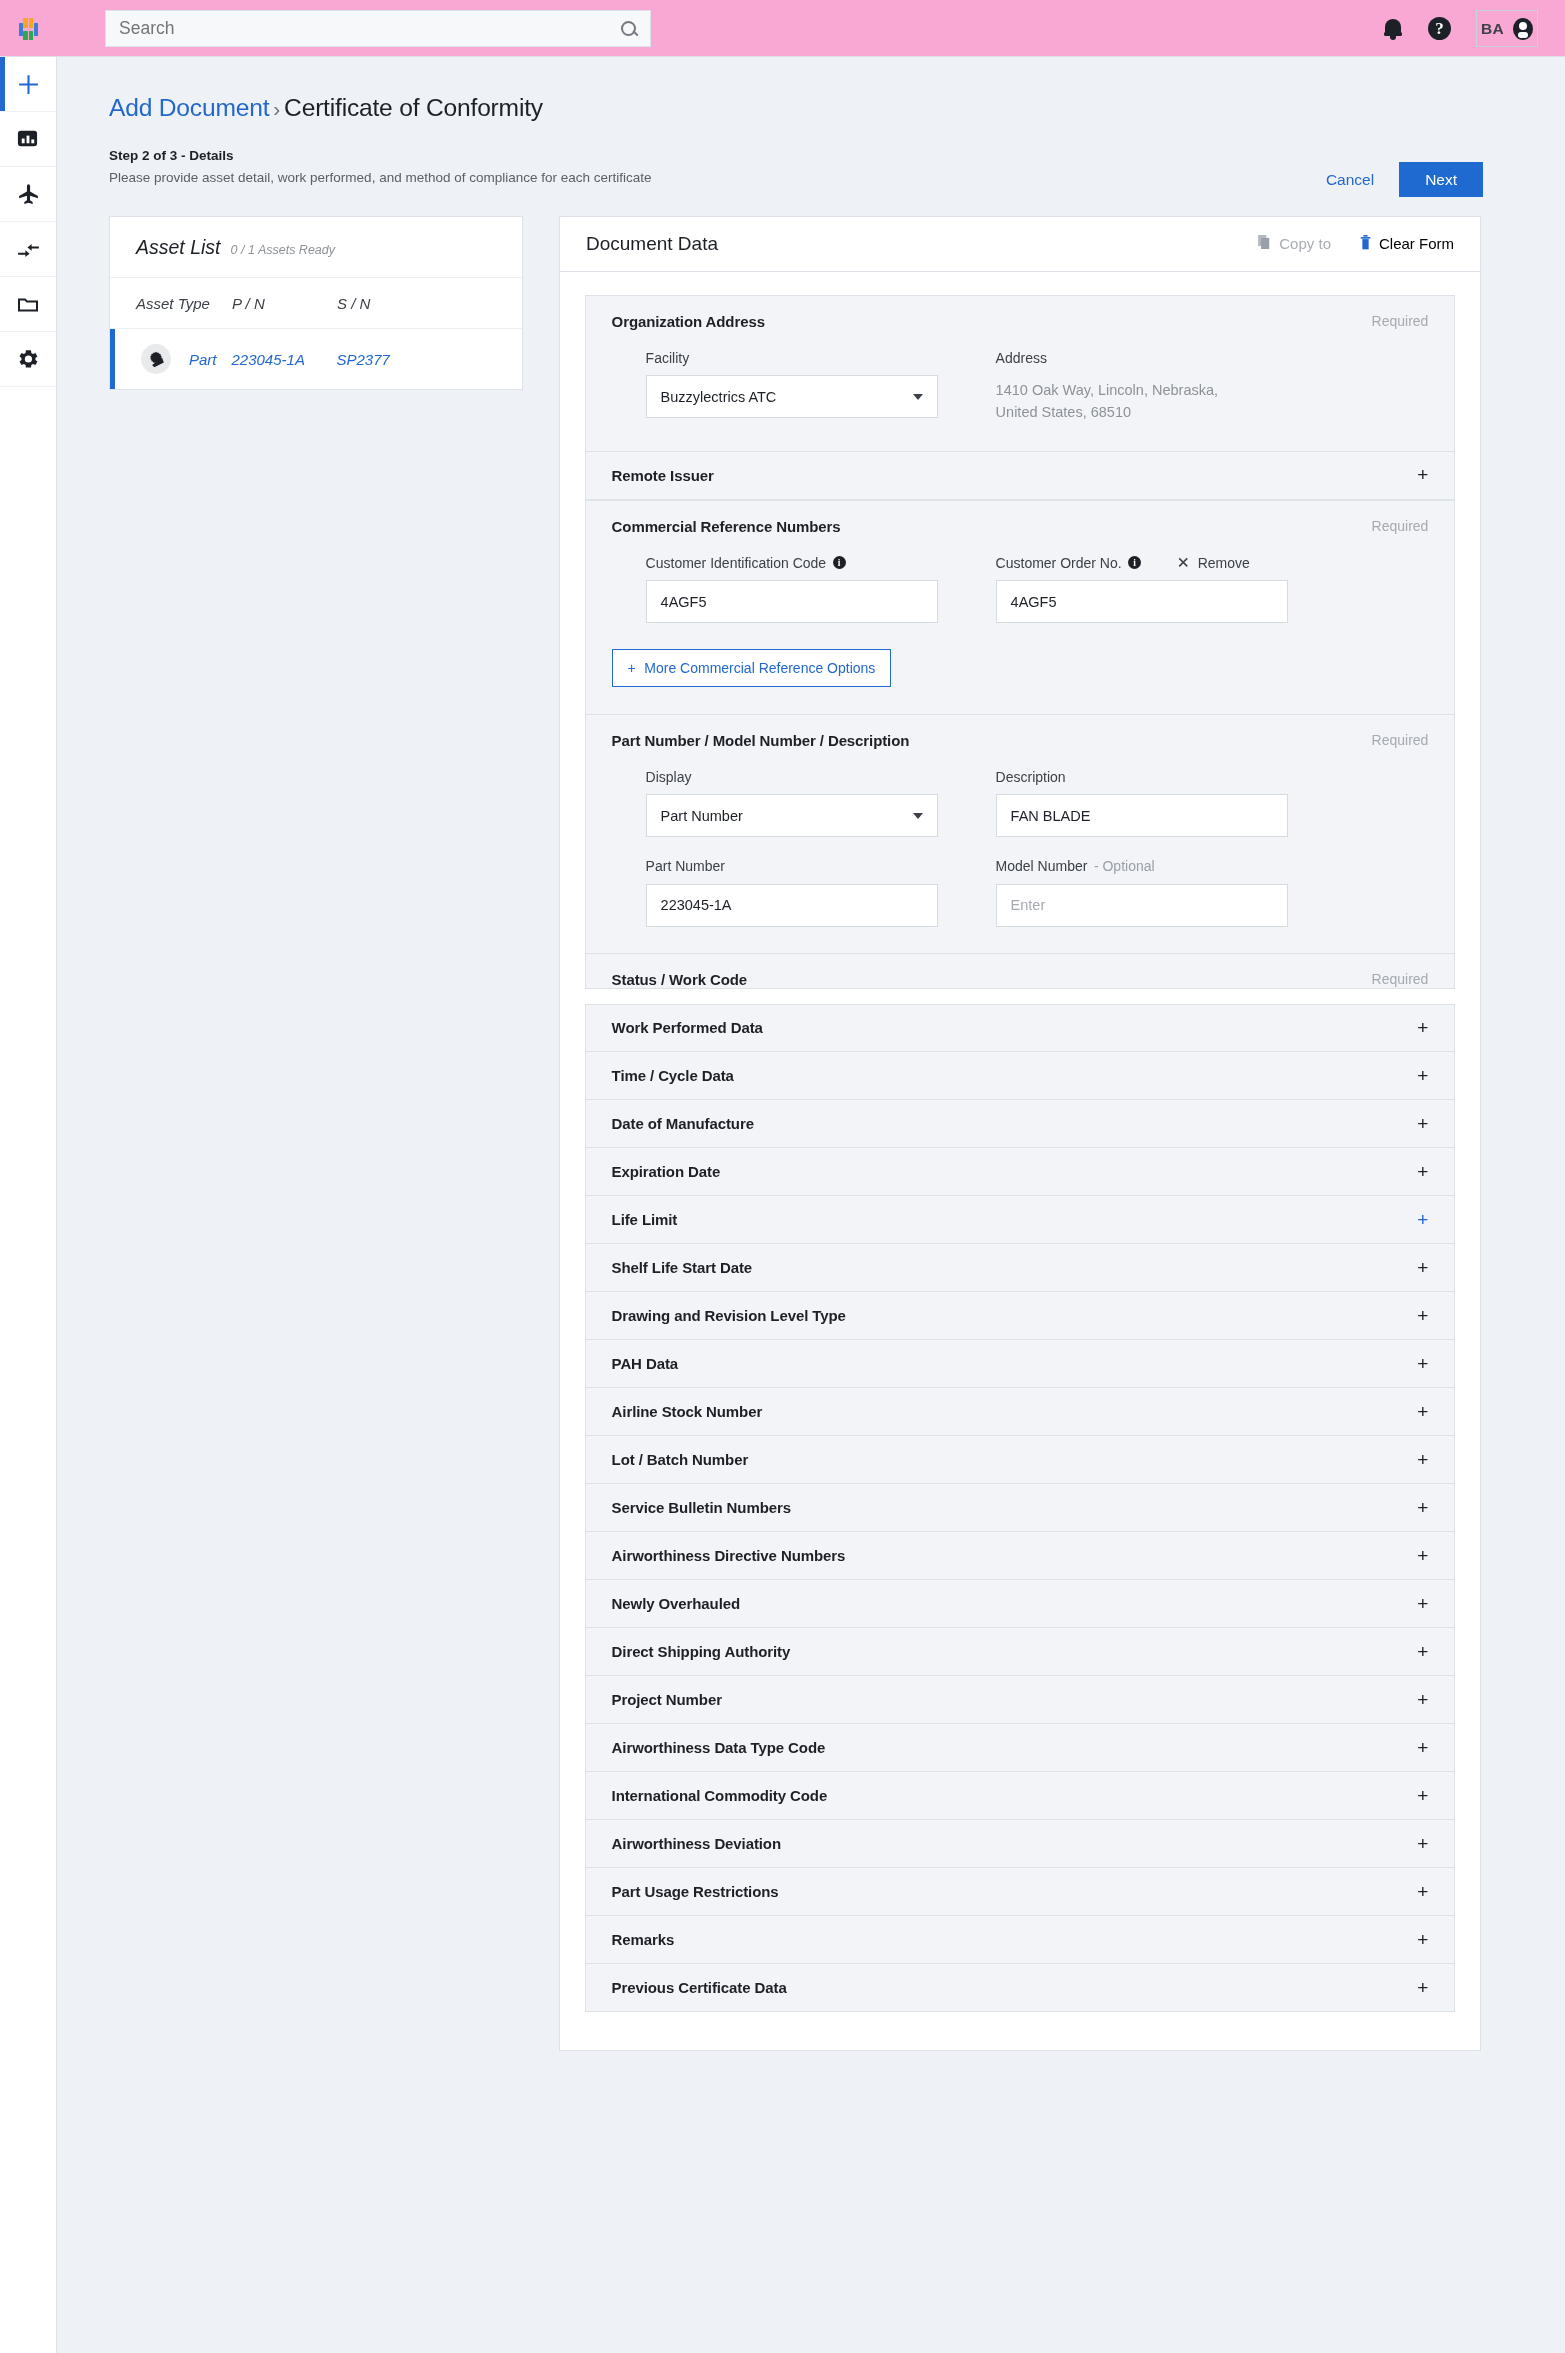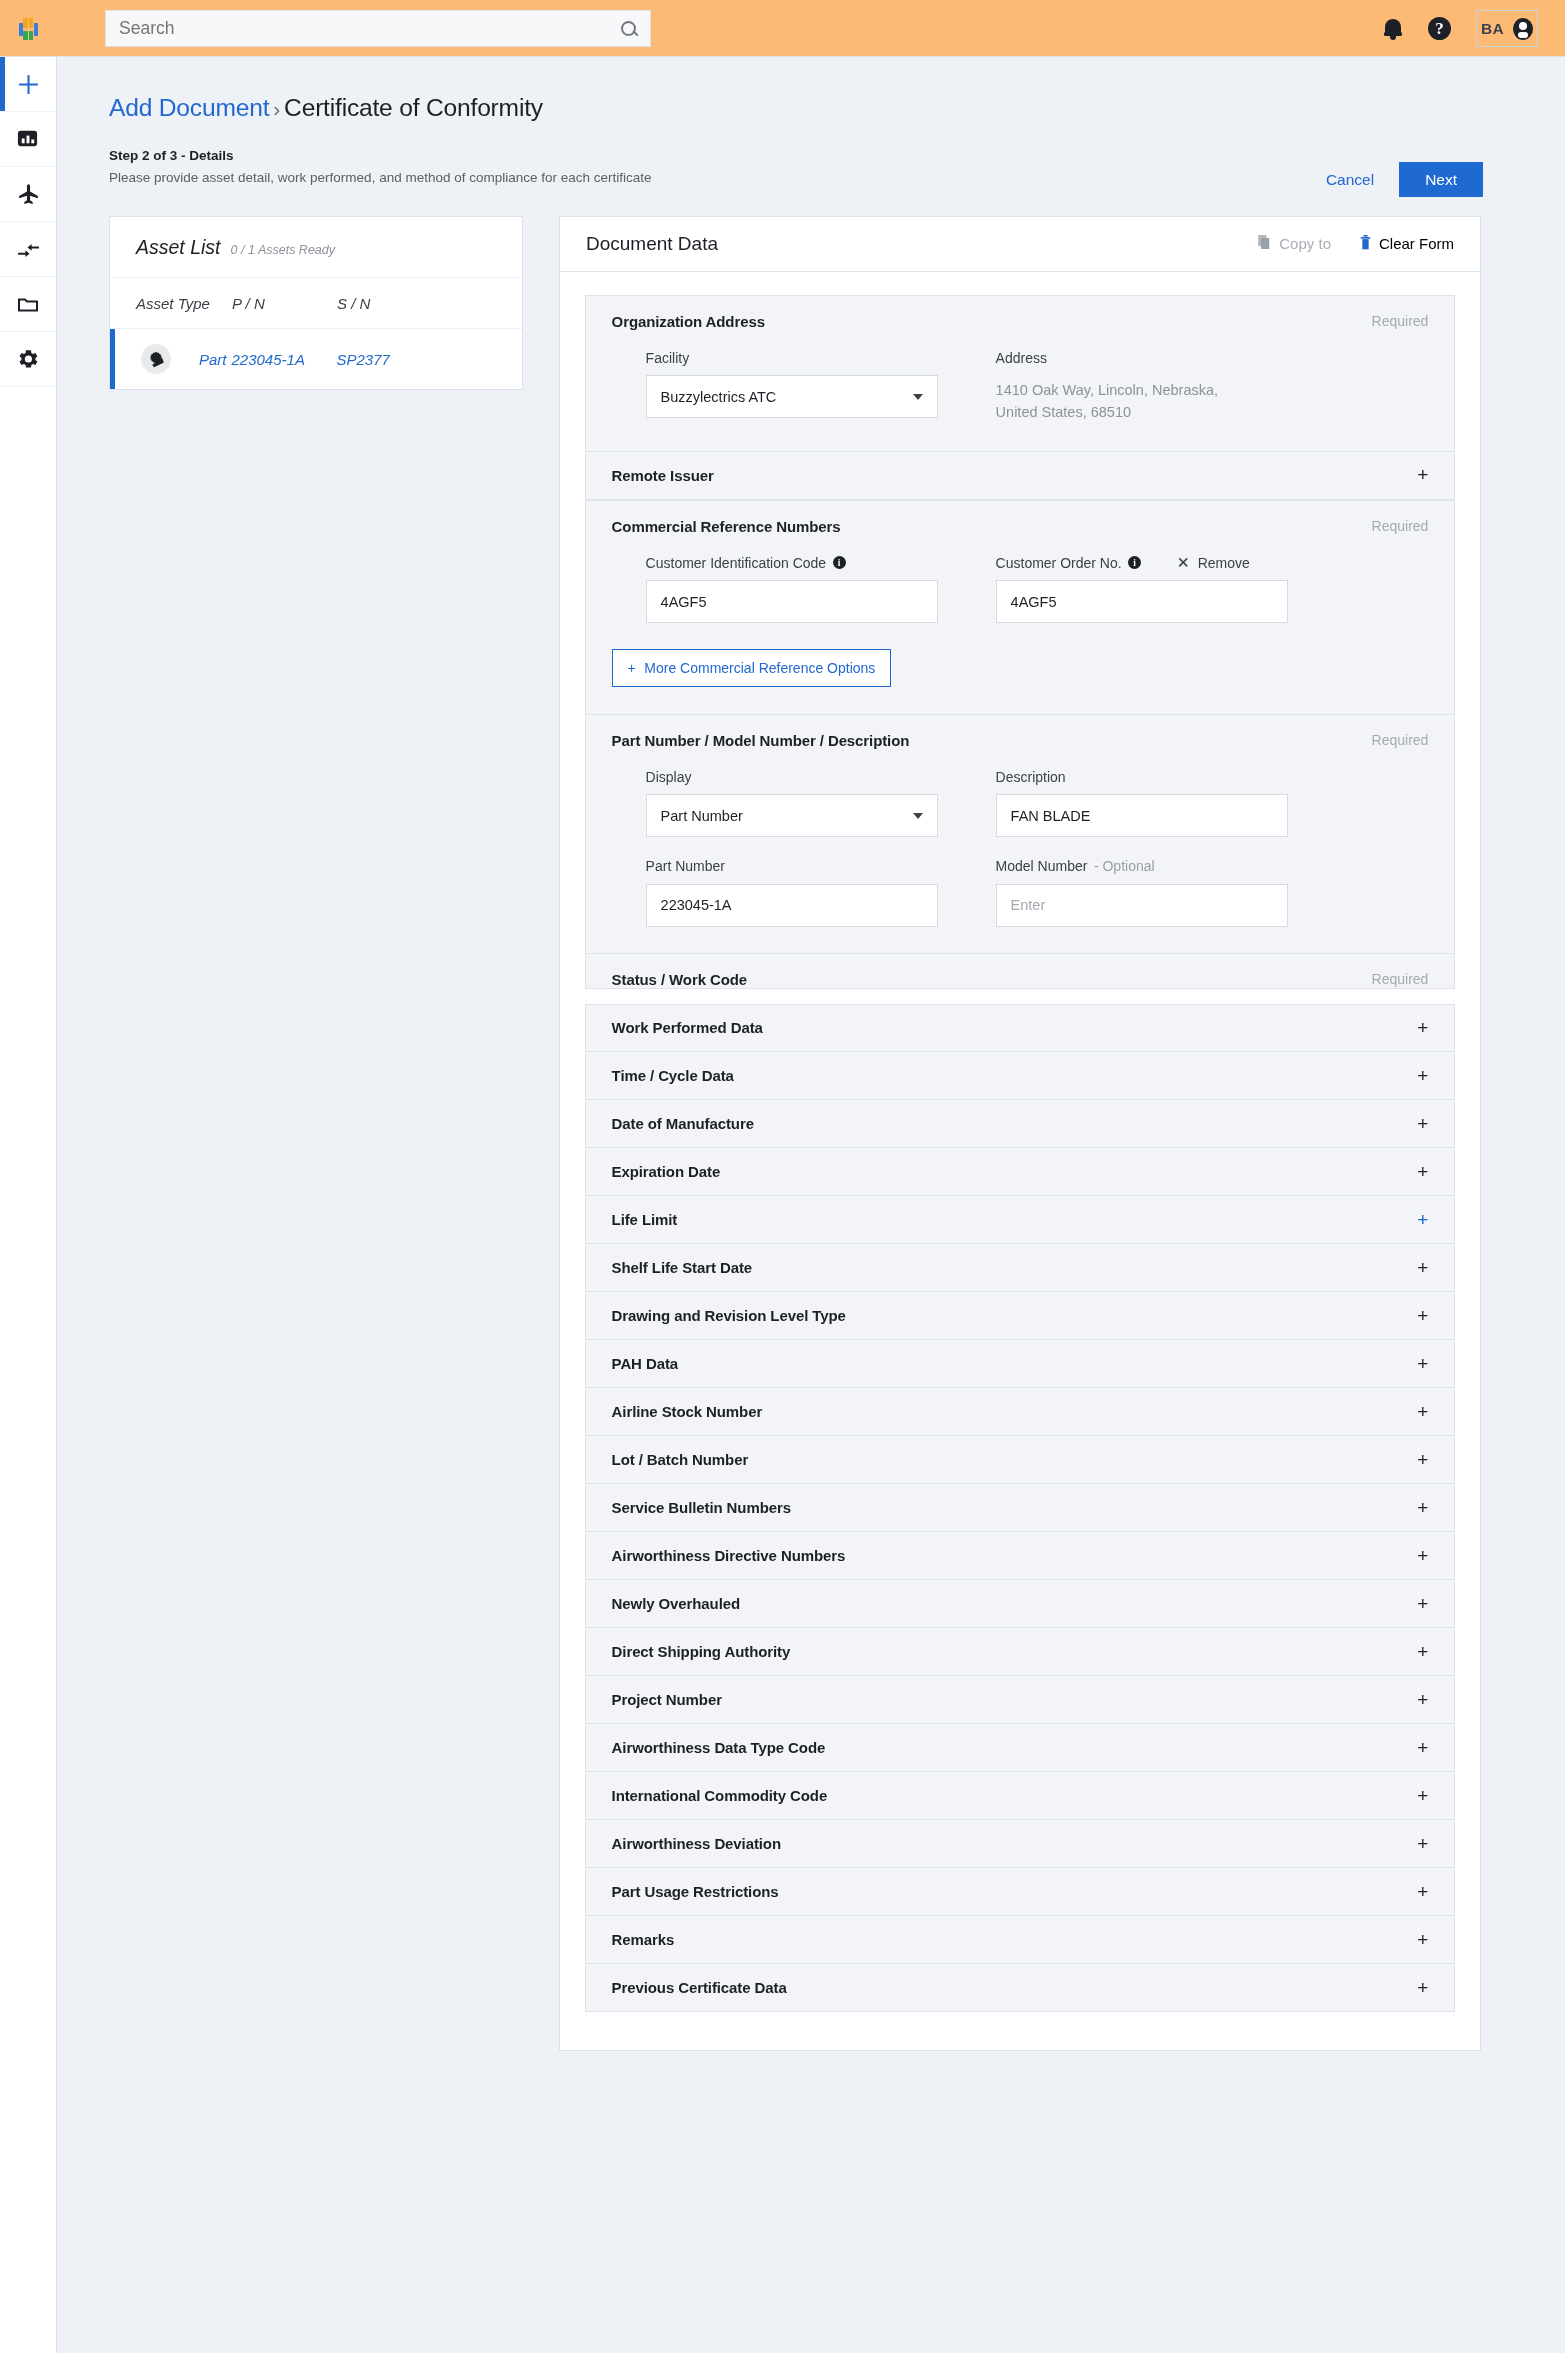--- a/index.html
+++ b/index.html
@@ -7,21 +7,21 @@
     width: 1566px;
     height: 2354px;
     background: #eef1f5;
     font-family: "Liberation Sans", sans-serif;
     -webkit-font-smoothing: antialiased;
   }
 
   
   .topbar {
     height: 57px;
-    background: #fdba74;
+    background: #f9a8d4;
     border-bottom: 1.5px solid #dde2e9;
     display: flex;
     align-items: center;
     position: relative;
   }
   .logo-wrap { width: 57px; display:flex; align-items:center; justify-content:center; }
   .logo { width: 26px; height: 31px; position: relative; }
   .logo i { position:absolute; width:4.5px; border-radius:0.5px; }
   .search-box {
     margin-left: 48px;
@@ -81,21 +81,21 @@
   
   .content{ display:flex; gap:28px; padding: 31px 84px 0 52px; align-items:flex-start;}
 
   .asset-card{ width:414px; background:#fff; border:1.5px solid #dde2e9;font-style:italic;}
   .asset-head{ padding:19px 26px 18.5px; border-bottom:1.5px solid #eceff3; display:flex; align-items:baseline; gap:10px;}
   .asset-head h3{ font-size:19.5px; font-weight:normal; color:#1d2026;}
   .asset-head .count{ font-size:12.5px; color:#8d9299;}
   .asset-cols{ display:flex; padding:16.5px 26px 16.5px; border-bottom:1.5px solid #eceff3; font-size:15px; color:#3c4148;}
   .asset-row{ display:flex; align-items:center; padding:15px 26px 15px; border-left:5.5px solid #1f6ad1; background:#fff; cursor:pointer;}
   .c1{width:96px;} .c2{width:105px;} .c3{width:100px;}
-  .asset-row .c1{display:flex;align-items:center;gap:28px;margin-left:-5.5px;padding-left:5.5px;}
+  .asset-row .c1{display:flex;align-items:center;gap:18px;margin-left:-5.5px;padding-left:5.5px;}
   .part-ico{width:30px;height:30px;border-radius:50%;background:#e9eaec;display:flex;align-items:center;justify-content:center;flex:none;}
   .lnk{color:#2268cf;font-size:15px;}
 
   .doc-card{ flex:1; background:#fff; border:1.5px solid #dde2e9;margin-left:8px; }
   .doc-head{ height:55px; display:flex; align-items:center; padding:0 26px; border-bottom:1.5px solid #dde2e9;}
   .doc-head h3{ font-size:19px; font-weight:normal; color:#1d2026;}
   .doc-head .spacer{flex:1;}
   .copy-to{ display:flex;align-items:center;gap:8px;font-size:15px;color:#a8adb4;cursor:pointer;}
   .clear-form{ display:flex;align-items:center;gap:8px;font-size:15px;color:#000000;cursor:pointer;margin-left:29px;}
   .doc-body{ padding:23px 24.6px 38px; }

